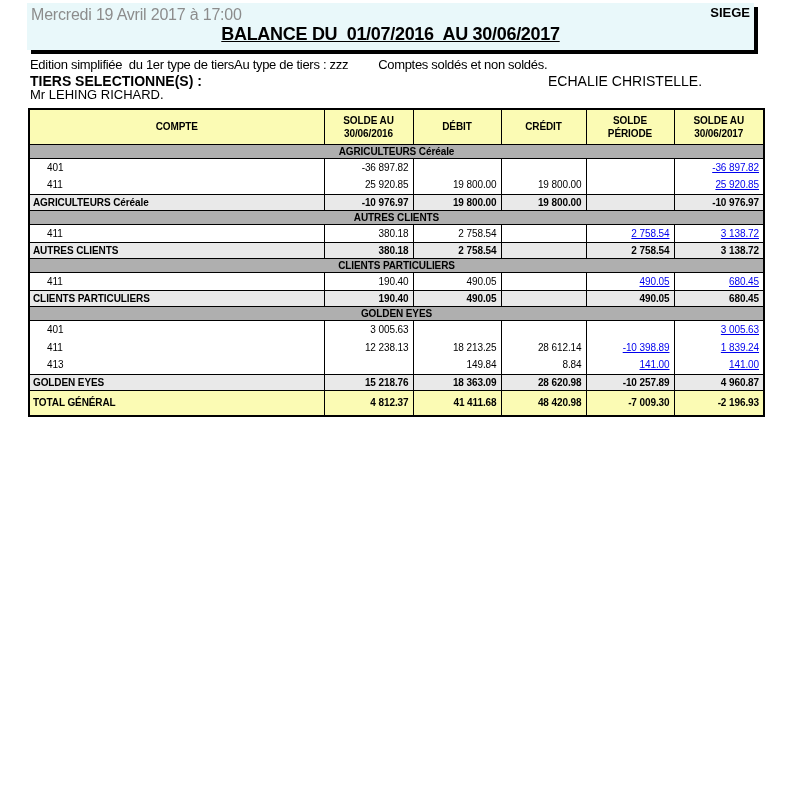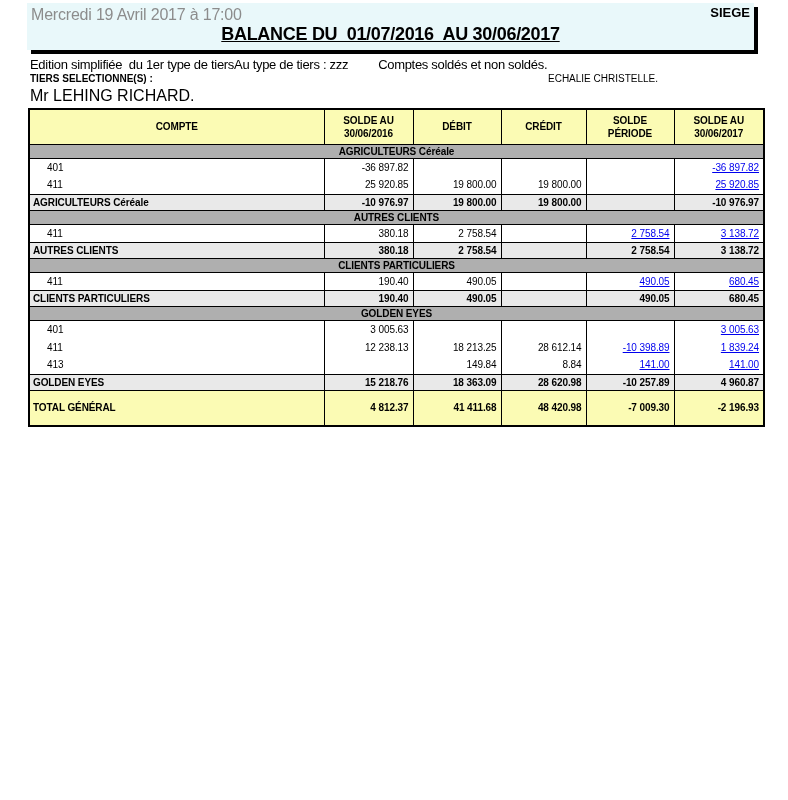--- a/index.html
+++ b/index.html
@@ -29,25 +29,25 @@
     text-decoration:underline; white-space:pre; letter-spacing:-0.3px;
   }
 
   
   .edition-line {
     position:absolute; left:30px; top:57px; font-size:13px;
     display:flex; letter-spacing:-0.3px; white-space:pre;
   }
   .edition-line .seg2 { }
   .edition-line .seg3 { margin-left:30px; }
-  .tiers-line { position:absolute; left:0; top:73px; width:788px; height:13px; font-size:10px;text-align:center; }
+  .tiers-line { position:absolute; left:0; top:73px; width:788px; height:13px; font-size:14px;text-align:center; }
   .tiers-label { position:absolute; left:30px; top:0; font-weight:bold; }
   .tiers-name-1 { position:absolute; left:235px; top:0;margin-top:39px; }
   .tiers-name-2 { position:absolute; left:500px; top:0;padding-left:48px; }
-  .tiers-name-3 { position:absolute; left:30px; top:87px; font-size:16px; }
+  .tiers-name-3 { position:absolute; left:30px; top:87px; font-size:13px; }
 
   
   table.balance {
     position:absolute; left:28px; top:108px; width:735px;
     border-collapse:collapse; table-layout:fixed;
     font-size:10px; letter-spacing:-0.1px;
     border:2px solid #000;
   }
   table.balance th {
     background:#FBFBB4; font-weight:bold; text-align:center; vertical-align:middle;
@@ -65,21 +65,21 @@
     text-align:right; background:#fff;
   }
   tr.detail td.acct { text-align:left; padding-left:17px; }
   tr.subtotal td {
     height:16px; padding:0 4px; vertical-align:middle;
     border:1px solid #000; font-weight:bold; text-align:right;
     background:#E9E9E9;
   }
   tr.subtotal td.lbl { text-align:left; padding-left:3px; }
   tr.grandtotal td {
-    height:36px; padding:0 4px; vertical-align:middle;
+    height:26px; padding:0 4px; vertical-align:middle;
     border:1px solid #000; border-bottom:2px solid #000;
     font-weight:bold; text-align:right; background:#FBFBB4;
   }
   tr.grandtotal td.lbl { text-align:left; padding-left:3px; }
   a.lnk { color:#0000EE; text-decoration:underline; cursor:pointer; }
 </style>
 </head>
 <body>
 
 <div class="header-box">

